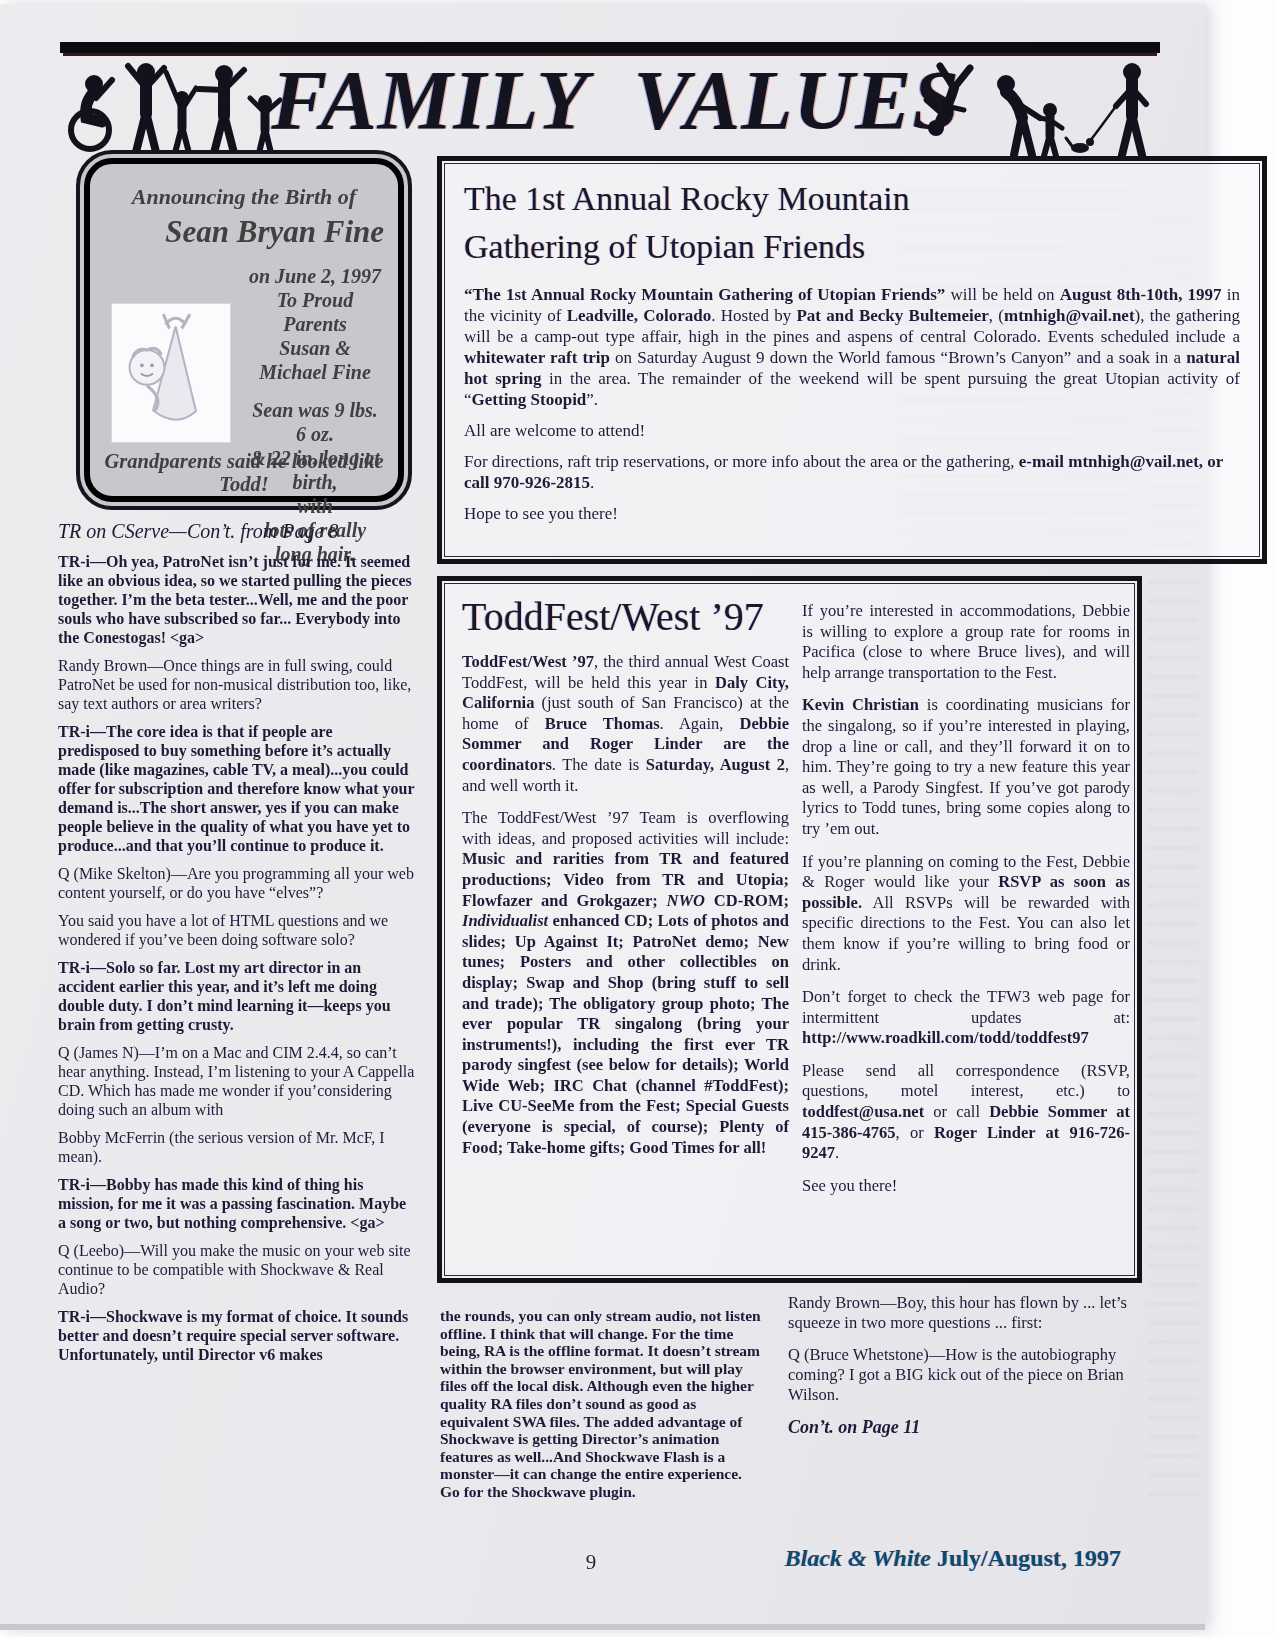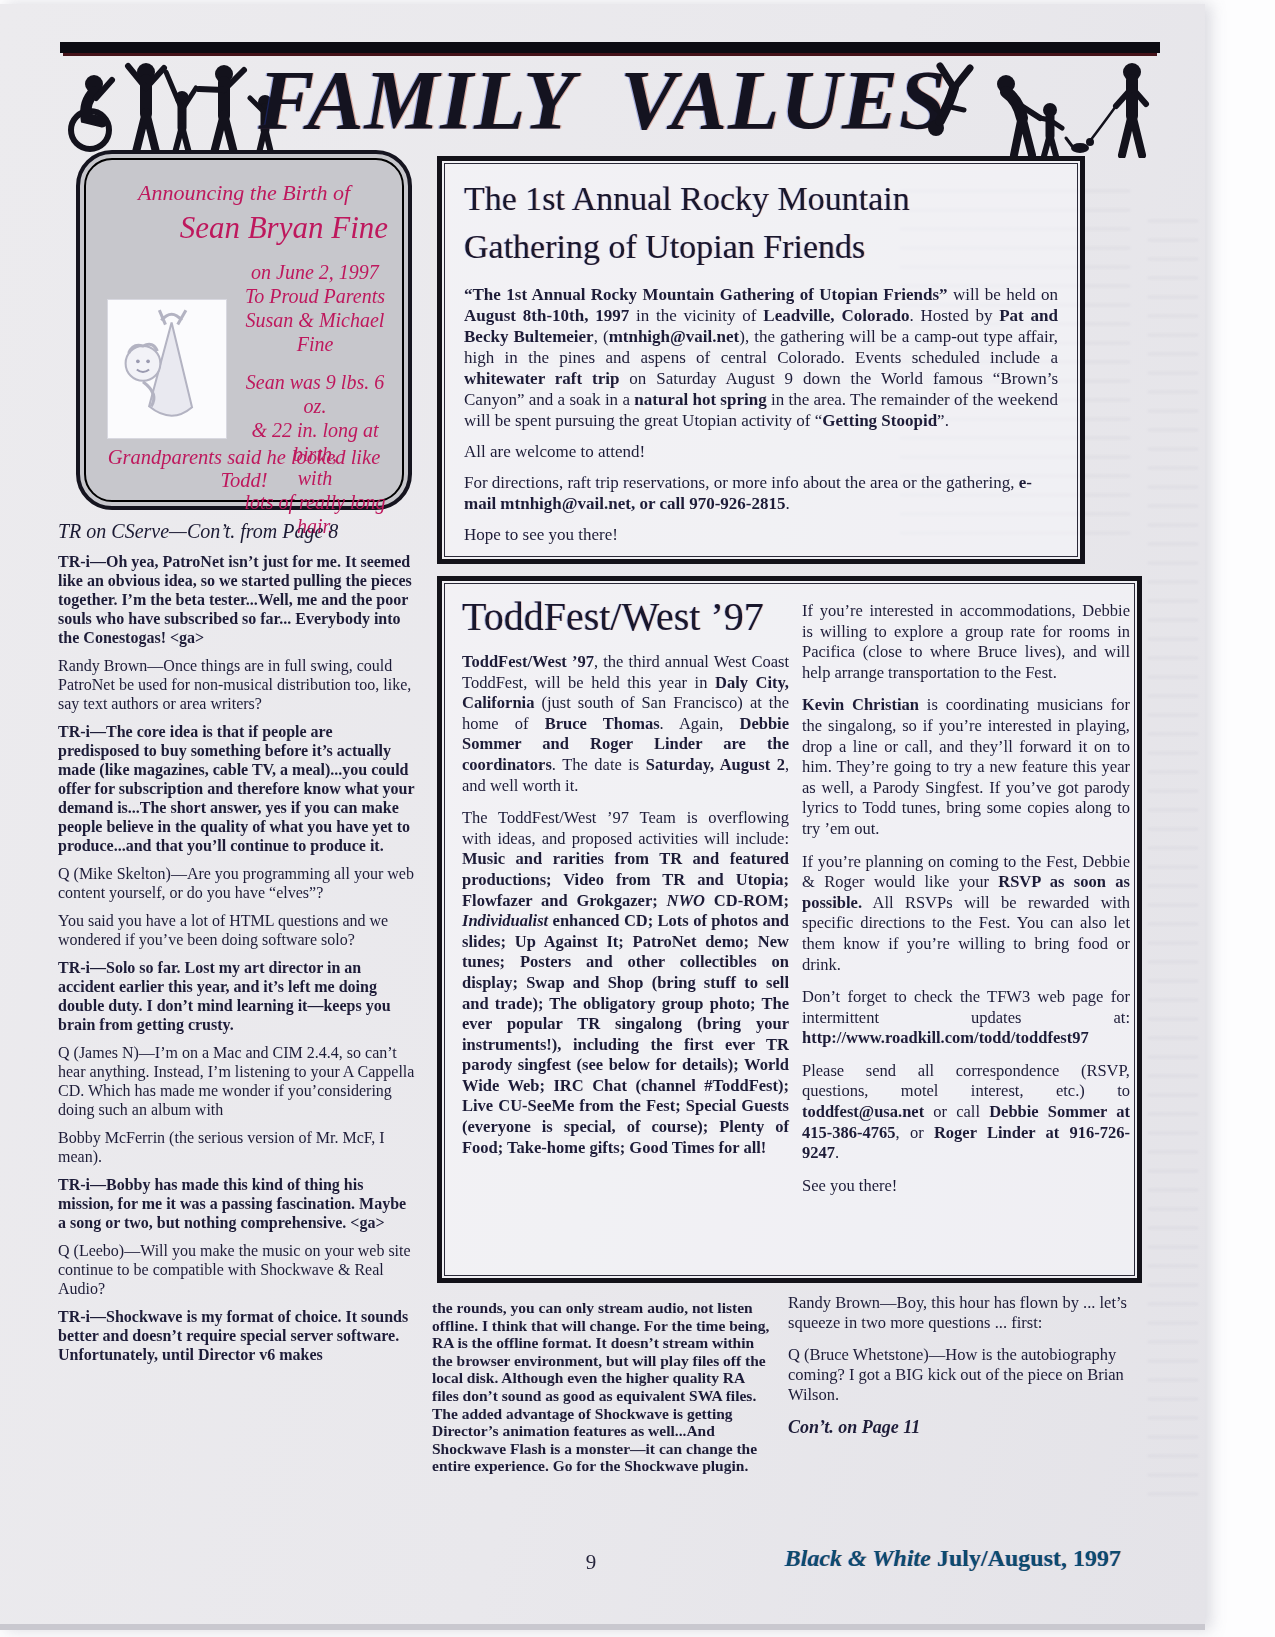--- a/index.html
+++ b/index.html
@@ -8,61 +8,61 @@
   .paper{position:absolute;left:0;top:4px;width:1205px;height:1626px;
          background:linear-gradient(105deg,#ecebee 0%,#e9e8ec 55%,#e4e3e8 100%);
          box-shadow:6px 0 14px rgba(120,120,140,.25);}
   .scan-edge{position:absolute;left:0;top:1624px;width:1205px;height:6px;background:#c9c8cf;}
   .bleed{position:absolute;pointer-events:none;opacity:.14;filter:blur(1.5px);
          background:repeating-linear-gradient(180deg,rgba(90,90,130,.55) 0 2px,transparent 2px 19px);}
   
   .top-rule{position:absolute;left:60px;top:42px;width:1100px;height:11px;background:#0c0b12;
             box-shadow:0 6px 0 -3px #45131a;}
   .masthead{position:absolute;left:60px;top:56px;width:1100px;height:102px;}
-  .mast-title{position:absolute;left:185px;right:200px;top:-4px;margin:0;text-align:center;
+  .mast-title{position:absolute;left:185px;right:200px;top:-4px;margin:0;text-align:right;
               font-size:84px;font-weight:bold;font-style:italic;letter-spacing:1px;word-spacing:26px;
               color:#141320;white-space:nowrap;
               text-shadow:1.2px 0 0 rgba(190,60,20,.35),-1.2px 0 0 rgba(40,70,200,.35);}
   .sil{position:absolute;top:2px;}
   .sil.left{left:0;} .sil.right{right:0;}
   
   .birth-box{position:absolute;left:76px;top:150px;width:336px;height:360px;border:4px solid #15141f;
              border-radius:36px;background:#c7c7cc;box-sizing:border-box;}
-  .birth-inner{position:absolute;inset:4px;border:2px solid #000000;border-radius:28px;
-               padding:20px 14px 10px;box-sizing:border-box;color:#be185d;font-weight:normal;font-style:italic;}
+  .birth-inner{position:absolute;inset:4px;border:6px solid #000000;border-radius:28px;
+               padding:20px 14px 10px;box-sizing:border-box;color:#404040;font-weight:bold;font-style:italic;}
   .b-intro{margin:0;text-align:center;font-size:22px;}
   .b-name{margin:4px 0 0;text-align:right;font-size:31px;}
   .b-media{display:flex;margin-top:12px;height:182px;}
   .b-photo{width:118px;height:138px;margin-left:8px;margin-top:42px;background:#fbfbfd;
            box-shadow:0 0 0 1px #d8d8e0;}
   .b-right{flex:1;text-align:center;font-size:20px;line-height:24px;padding-top:2px;padding-left:16px;}
   .b-gap{height:14px;}
   .b-caption{margin:6px 0 0;text-align:center;font-size:20.5px;}
   
   .frame{position:absolute;border:5px solid #131219;background:rgba(248,248,251,.55);box-sizing:border-box;}
   .frame .inner-line{position:absolute;inset:2px;border:1.5px solid #2a2938;pointer-events:none;}
-  .rocky-box{left:437px;top:156px;width:648px;height:408px;}
+  .rocky-box{left:437px;top:156px;width:830px;height:408px;}
   .rocky-content{position:absolute;inset:0;padding:14px 22px 0;box-sizing:border-box;}
   .rocky-title{margin:0;font-weight:400;font-size:34px;line-height:48px;color:#18172c;
                text-shadow:.8px 0 0 rgba(190,60,20,.25),-.8px 0 0 rgba(40,70,200,.3);}
   .rocky-content p{margin:10px 0 0;font-size:17px;line-height:21px;}
   .rocky-content p.just{text-align:justify;margin-top:13px;}
   .todd-box{left:437px;top:576px;width:705px;height:707px;}
   .todd-left{position:absolute;left:20px;top:12px;width:327px;}
   .todd-title{margin:0 0 8px;font-weight:400;font-size:40px;color:#18172c;
               text-shadow:.8px 0 0 rgba(190,60,20,.25),-.8px 0 0 rgba(40,70,200,.3);}
   .todd-left p,.todd-right p{margin:12px 0 0;font-size:16.5px;line-height:20.6px;text-align:justify;}
   .todd-right{position:absolute;left:360px;top:20px;width:328px;}
   .todd-right p:first-child{margin-top:0;}
   
   .left-col{position:absolute;left:58px;top:520px;width:357px;}
   .col-heading{margin:0 0 8px;font-size:20px;font-weight:normal;font-style:italic;color:#1b1a33;}
   .left-col p{margin:9px 0 0;font-size:16px;line-height:19px;}
   .bottom-mid{position:absolute;left:424px;top:1291px;width:357px;}
-  .bottom-mid p{margin:8px;font-size:15.5px;line-height:17.6px;font-weight:bold;font-family:Liberation Serif, serif;}
+  .bottom-mid p{margin:16px;font-size:15.5px;line-height:17.6px;font-weight:bold;font-family:Liberation Serif, serif;}
   .bottom-right{position:absolute;left:788px;top:1293px;width:362px;}
   .bottom-right p{margin:0 0 12px;font-size:16.5px;line-height:20px;}
   .bottom-right p.cont{font-size:18px;}
   
   .page-no{position:absolute;left:556px;top:1550px;width:70px;text-align:center;font-size:21px;color:#26253c;}
   .pub-credit{position:absolute;right:154px;top:1545px;font-size:24px;color:#0c4a6e;
               text-shadow:.8px 0 0 rgba(190,60,20,.25),-.8px 0 0 rgba(40,70,200,.3);}
   .b{font-weight:bold;} .i{font-style:italic;}
 </style>
 </head>

